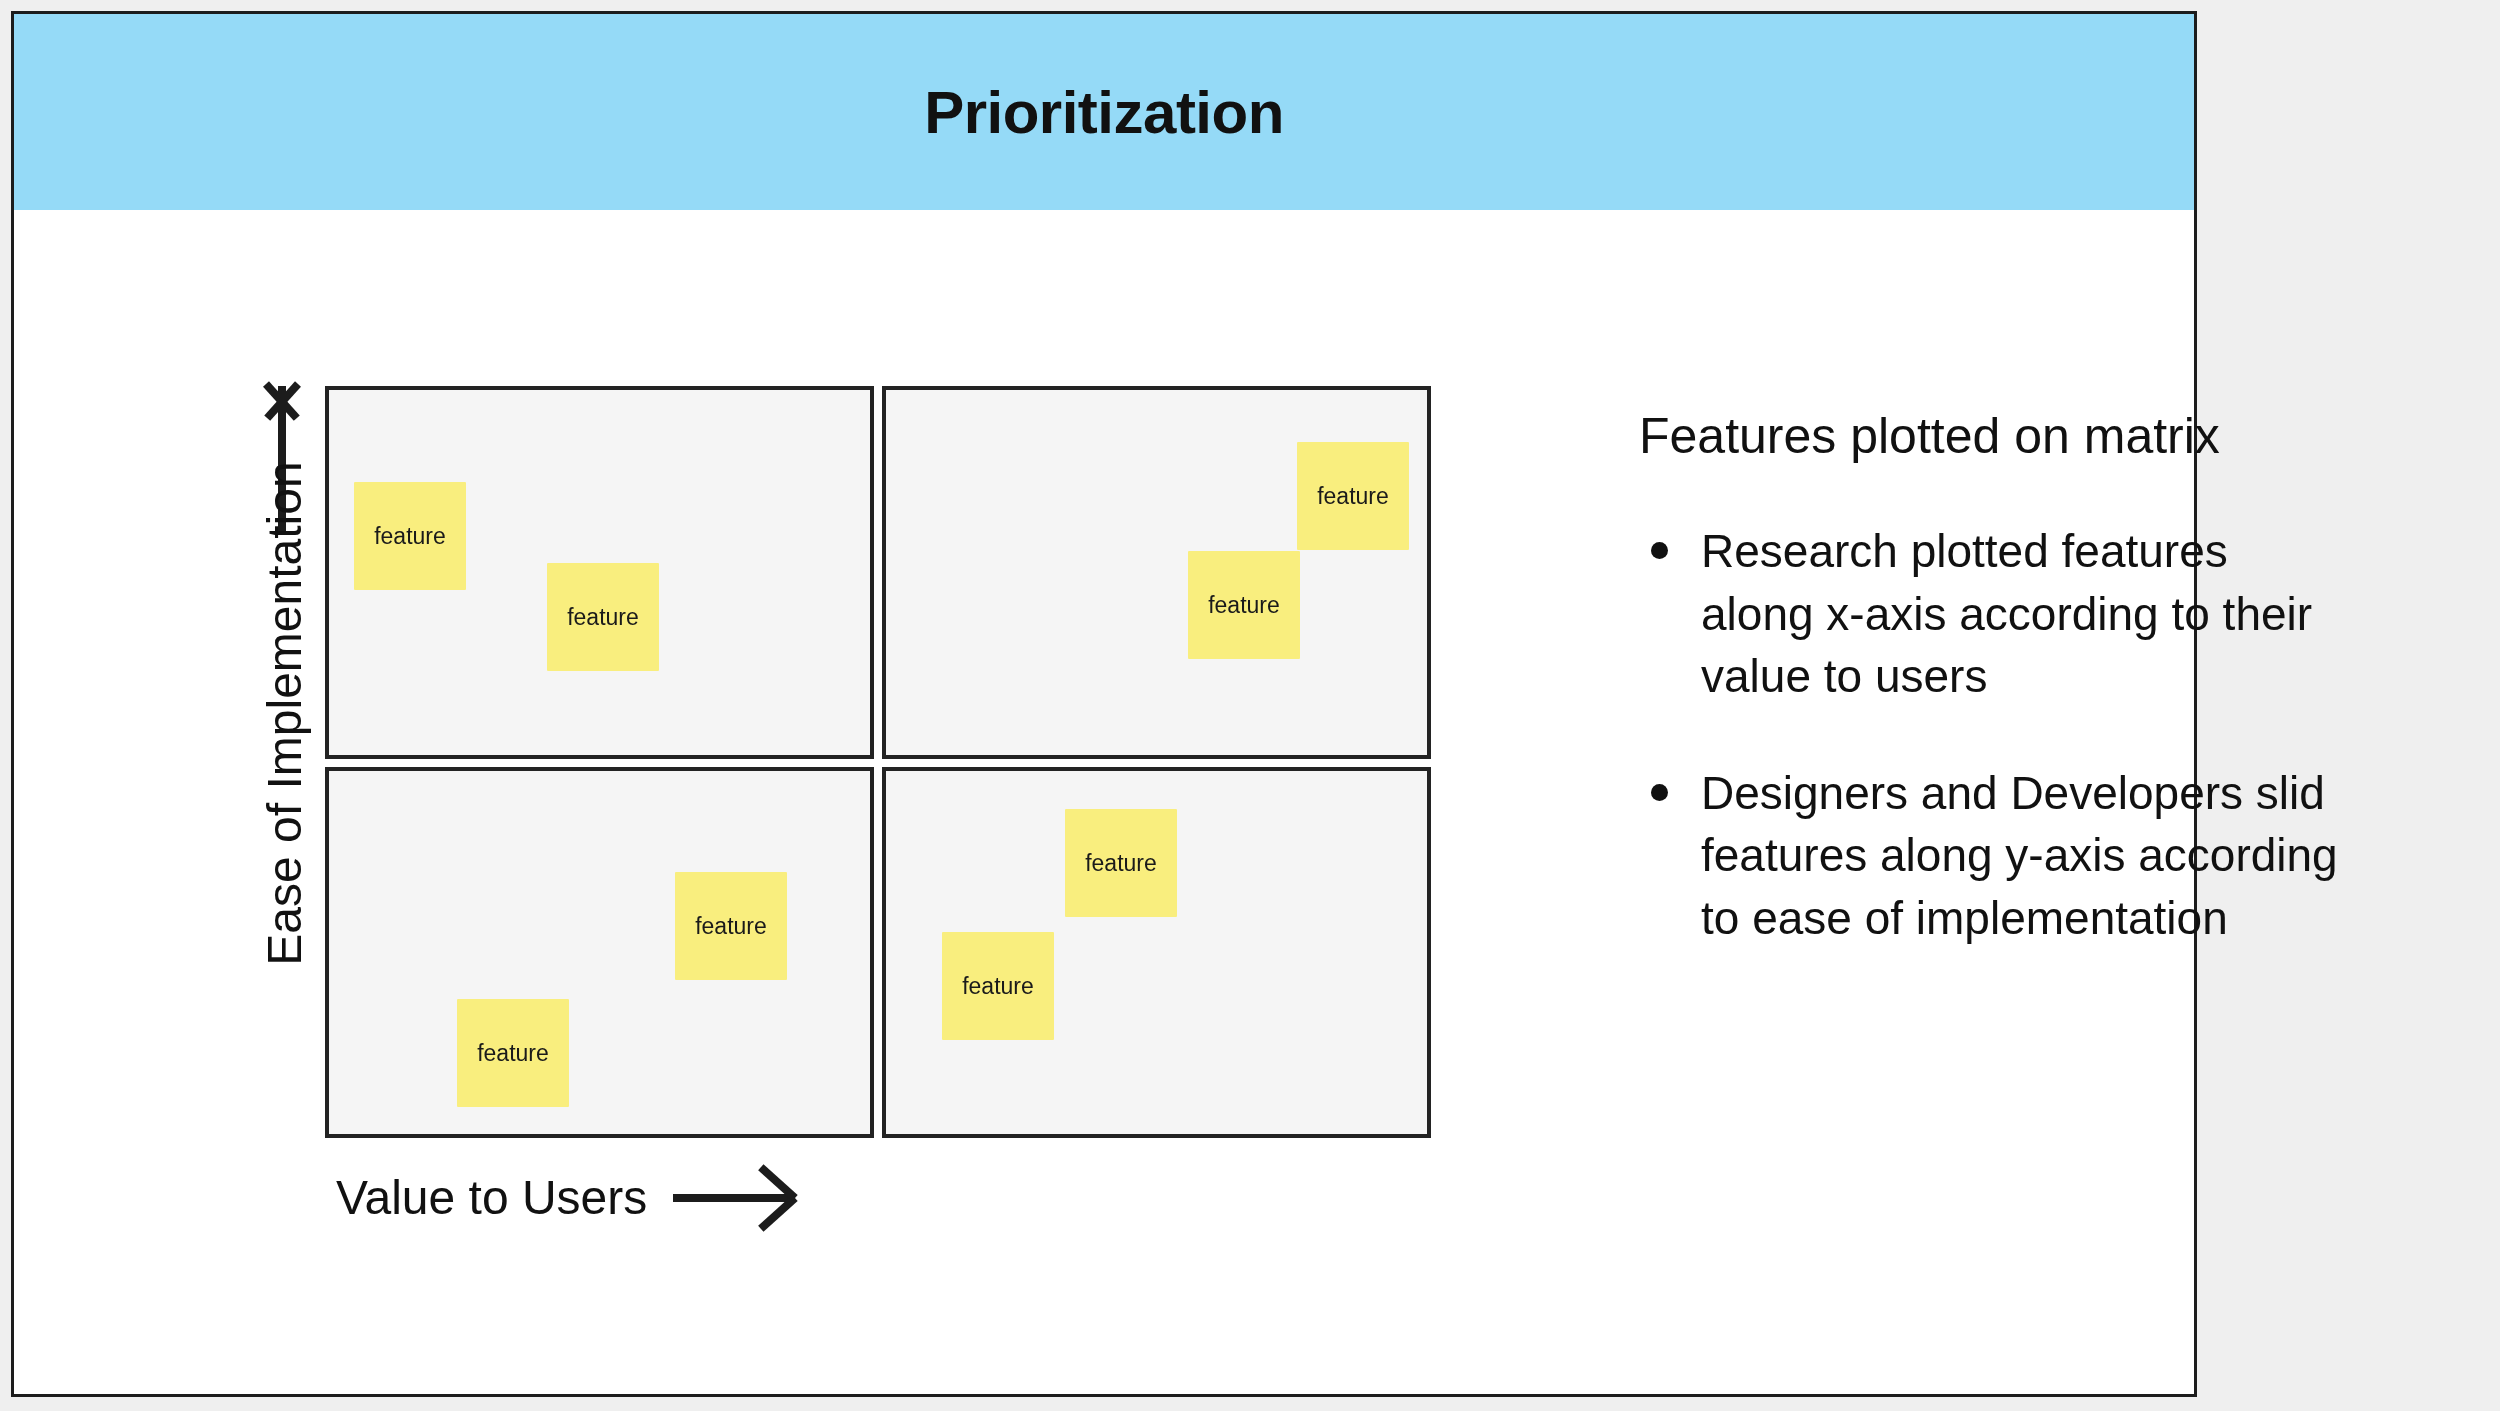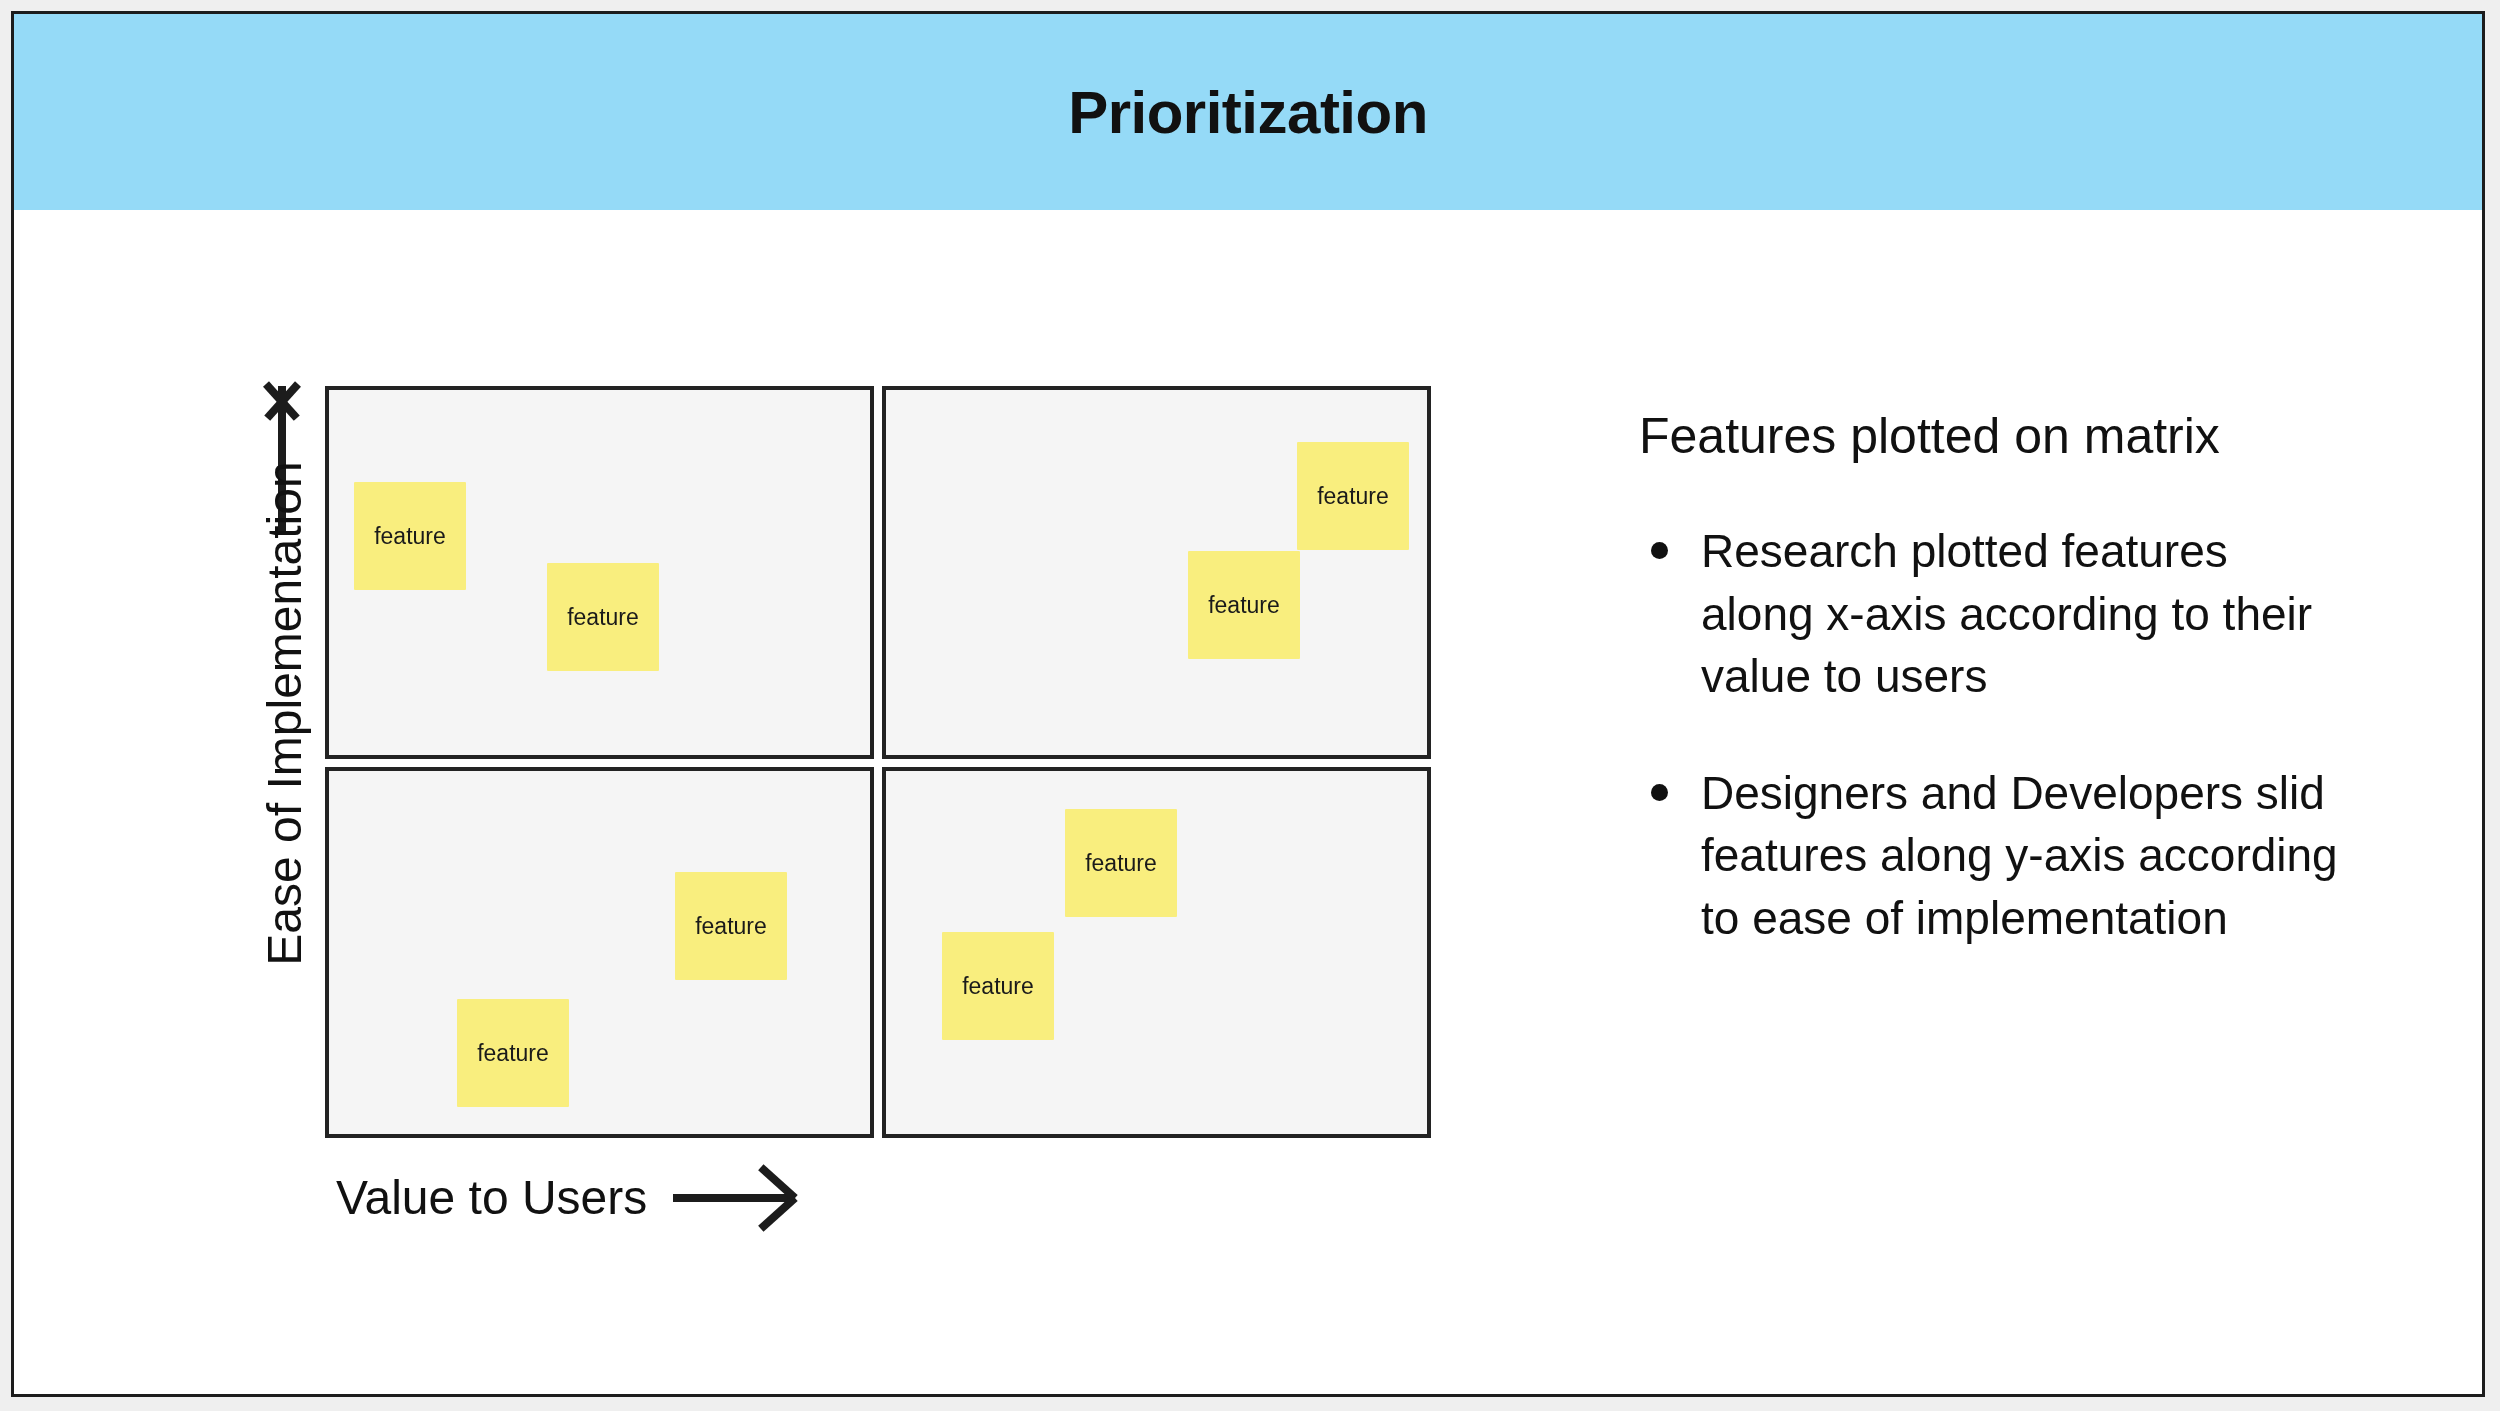--- a/index.html
+++ b/index.html
@@ -6,21 +6,21 @@
     margin: 0; padding: 0;
     background: #efefef;
     width: 2500px; height: 1411px;
     overflow: hidden;
     font-family: "Liberation Sans", sans-serif;
   }
 
   #slide {
     position: absolute;
     left: 11px; top: 11px;
-    width: 2474px; height: 1386px;
+    width: 2186px; height: 1386px;
     background: #ffffff;
     border: 3px solid #1c1c1c;
     box-sizing: border-box;
   }
 
   
   #header-bar {
     position: absolute;
     left: 0; top: 0;
     width: 100%; height: 196px;

